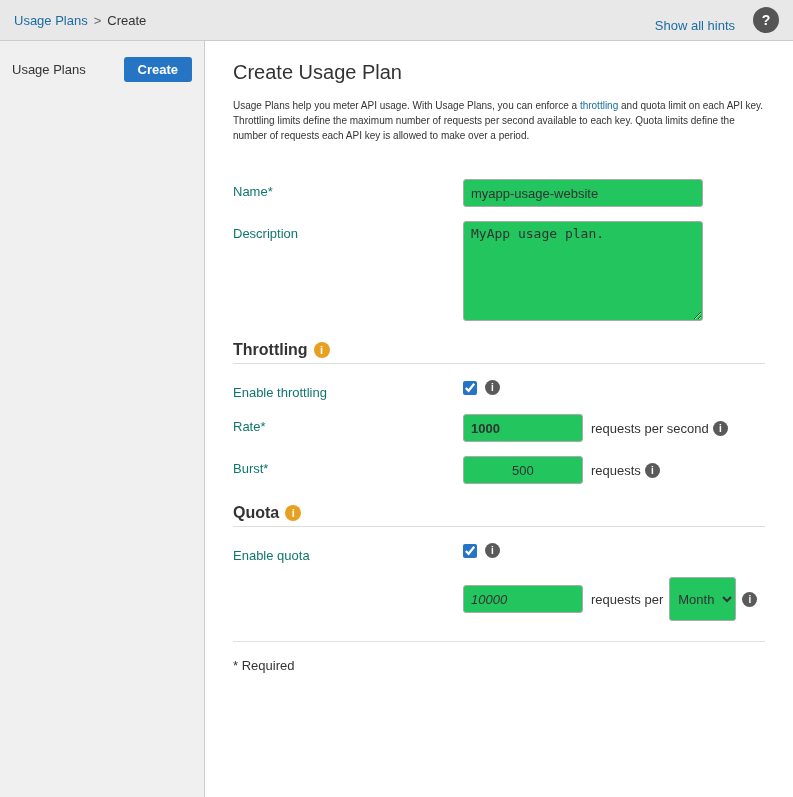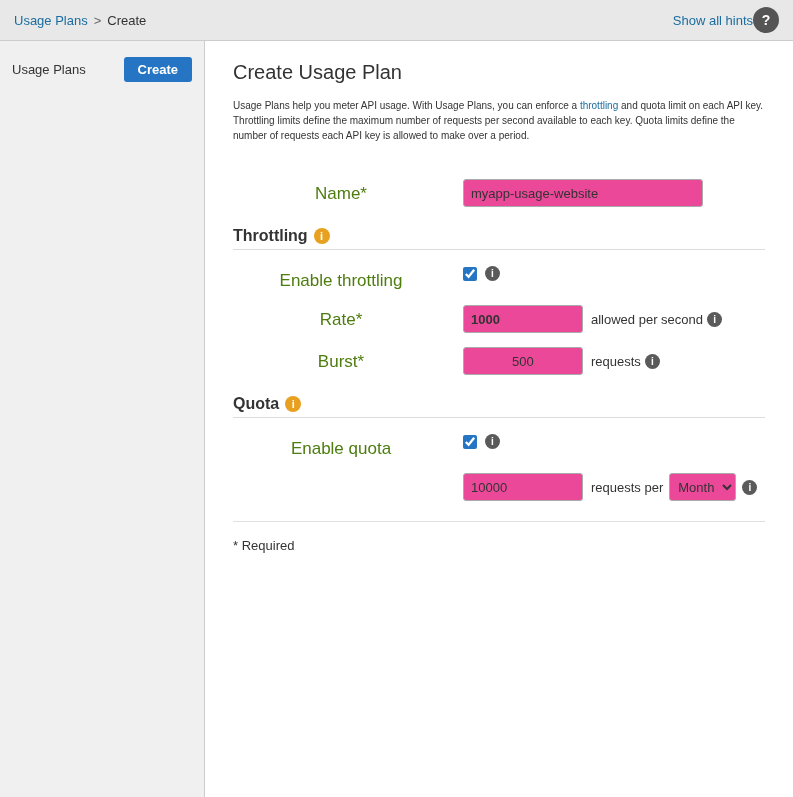--- a/index.html
+++ b/index.html
@@ -23,22 +23,22 @@
       color: #333;
     }
     .breadcrumb-link {
       color: #1a6da0;
       cursor: pointer;
     }
     .breadcrumb-separator { color: #666; }
     .breadcrumb-current { color: #333; }
     .top-bar-right {
       display: flex;
-      align-items: center;
-      gap: 0;
+      align-items: flex-end;
+      gap: 18px;
     }
     .show-all-hints {
       font-size: 13px;
       color: #1a6da0;
       cursor: pointer;
       background: none;
       border: none;
       padding: 0;
     }
     .help-btn {
@@ -114,34 +114,34 @@
     .description-text a { color: #1a6da0; text-decoration: none; }
 
     
     .form-row {
       display: flex;
       align-items: flex-start;
       margin-bottom: 14px;
     }
     .form-label {
       width: 230px;
-      text-align: center;
+      text-align: left;
       padding-right: 14px;
       padding-top: 5px;
-      font-size: 17px;
-      color: #4d7c0f;
+      font-size: 13px;
+      color: #0f766e;
       flex-shrink: 0;
     }
     .form-control {
       border: 1px solid #aaa;
       border-radius: 3px;
       padding: 4px 7px;
       font-size: 13px;
       color: #333;
-      background: #ec4899;
+      background: #22c55e;
     }
     input.form-control { height: 28px; width: 240px; }
     textarea.form-control { width: 240px; height: 100px; resize: both; vertical-align: top; }
 
     
     .section-header {
       display: flex;
       align-items: center;
       gap: 6px;
       margin: 20px 0 4px 0;
@@ -209,21 +209,21 @@
       align-items: center;
     }
     .inline-row {
       display: flex;
       align-items: center;
       gap: 0;
     }
 
     
     select.form-control {
-      height: 28px;
+      height: 44px;
       padding: 2px 4px;
       width: auto;
       margin-left: 6px;
     }
 
     
     .footer {
       display: flex;
       align-items: center;
       justify-content: space-between;
@@ -275,41 +275,45 @@
 
     <div class="description-text">
       Usage Plans help you meter API usage. With Usage Plans, you can enforce a <a>throttling</a> and quota limit on each API key. Throttling limits define the maximum number of requests per second available to each key. Quota limits define the number of requests each API key is allowed to make over a period.
     </div>
 
     <div class="form-row">
       <div class="form-label">Name*</div>
       <input type="text" class="form-control" value="myapp-usage-website" style="">
     </div>
 
+    <div class="form-row">
+      <div class="form-label">Description</div>
+      <textarea class="form-control" style="">MyApp usage plan.</textarea>
+    </div>
 
     <div class="section-header">
       <span>Throttling</span>
       <span class="info-circle">i</span>
     </div>
     <hr class="section-divider">
 
     <div class="form-row">
       <div class="form-label">Enable throttling</div>
       <div class="checkbox-row">
         <input type="checkbox" checked="" style="">
         <span class="info-icon-blue">i</span>
       </div>
     </div>
 
     <div class="form-row">
       <div class="form-label">Rate*</div>
       <div class="inline-row">
         <input type="text" class="form-control" style="width: 120px; font-weight: bold;" value="1000">
         <span class="unit-text">
-          <span>allowed per second</span>
+          <span>requests per second</span>
           <span class="info-icon-blue">i</span>
         </span>
       </div>
     </div>
 
     <div class="form-row">
       <div class="form-label">Burst*</div>
       <div class="inline-row">
         <input type="text" class="form-control" style="width: 120px; padding-left: 48px;" value="500">
         <span class="unit-text">
@@ -329,21 +333,21 @@
       <div class="form-label">Enable quota</div>
       <div class="checkbox-row">
         <input type="checkbox" checked="" style="">
         <span class="info-icon-blue">i</span>
       </div>
     </div>
 
     <div class="form-row">
       <div class="form-label"></div>
       <div class="inline-row">
-        <input type="text" class="form-control" style="width: 120px;" value="10000">
+        <input type="text" class="form-control" style="width: 120px; font-style: italic;" value="10000">
         <span class="unit-text">
           <span>requests per</span>
         </span>
         <select class="form-control">
           <option>Day</option>
           <option>Week</option>
           <option selected="">Month</option>
         </select>
         <span class="info-icon-blue" style="margin-left:6px;">i</span>
       </div>

